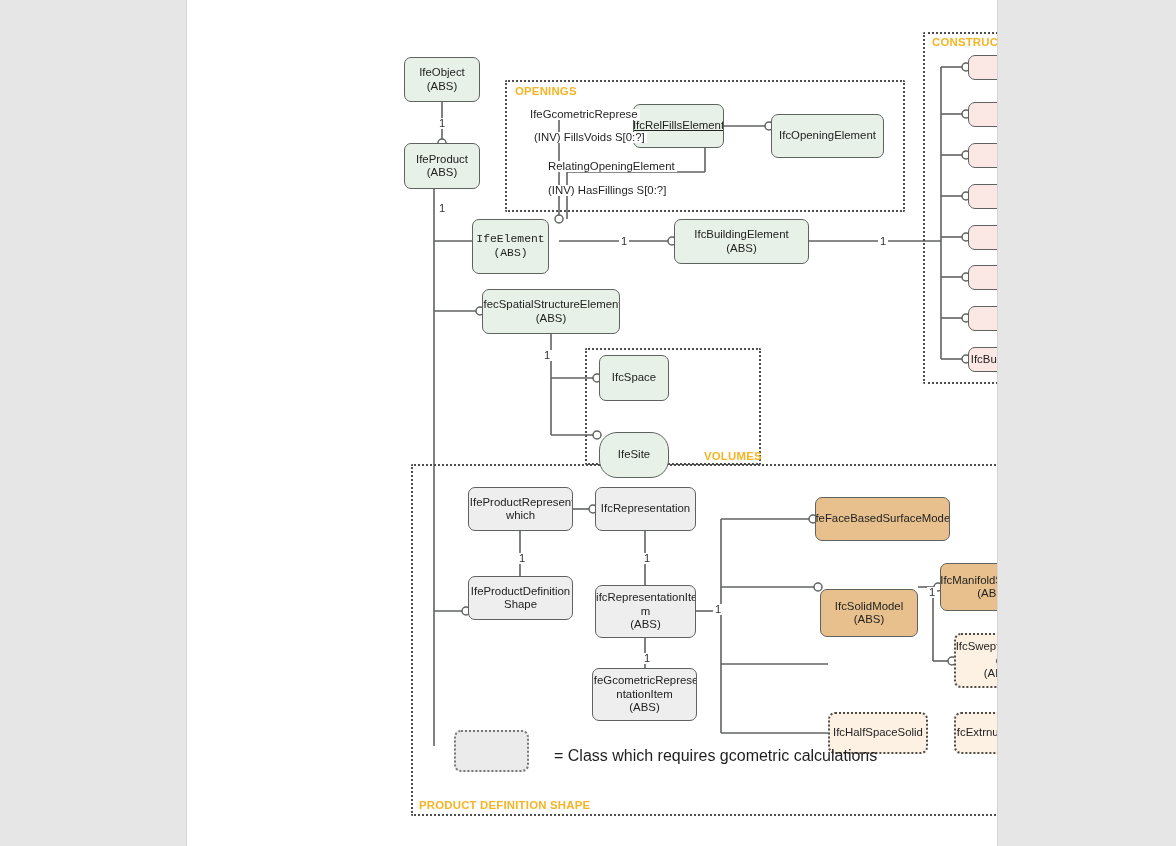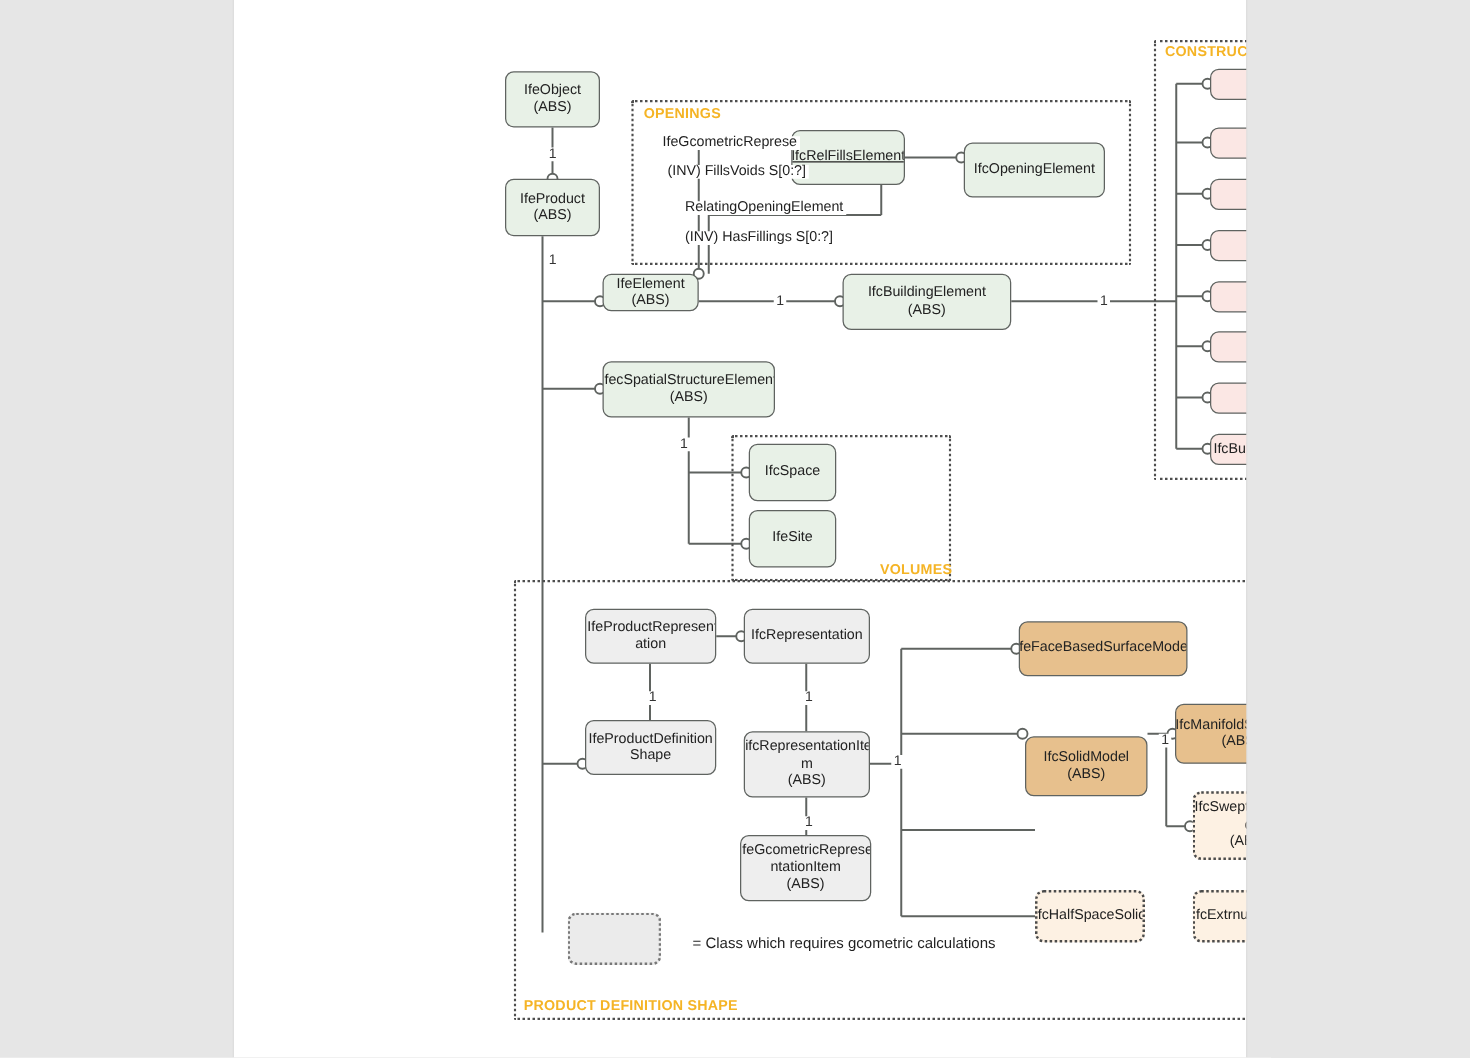--- a/index.html
+++ b/index.html
@@ -77,21 +77,21 @@
     font-size: 11.4px;
     color: #1f1f1f;
     background: #ffffff;
     padding: 0 2px;
     white-space: nowrap;
     line-height: 1;
   }
 
   .legend-text {
     position: absolute;
-    font-size: 12px;
+    font-size: 16px;
     color: #1f1f1f;
     white-space: nowrap;
   }
 </style>
 </head>
 <body>
 
 <div id="root">
   <div id="page">
 
@@ -196,56 +196,56 @@
         <div class="group" style="left: 398px; top: 348px; width: 176px; height: 117px;"></div>
         <div class="group-label" style="left: 517px; top: 450px;">VOLUMES</div>
         <div class="group" style="left: 224px; top: 464px; width: 752px; height: 352px;"></div>
         <div class="group-label" style="left: 232px; top: 799px; text-align: center;">PRODUCT DEFINITION SHAPE</div>
         <div class="node green" style="left: 217px; top: 57px; width: 76px; height: 45px;">IfeObject
 (ABS)</div>
         <div class="node green" style="left: 217px; top: 143px; width: 76px; height: 46px;">IfeProduct
 (ABS)</div>
         <div class="node green" style="left: 446px; top: 104px; width: 91px; height: 44px; text-decoration: underline;">IfcRelFillsElement</div>
         <div class="node green" style="left: 584px; top: 114px; width: 113px; height: 44px;">IfcOpeningElement</div>
-        <div class="node green" style="left: 295px; top: 219px; width: 77px; height: 30px;">IfeElement
+        <div class="node green" style="left: 285px; top: 219px; width: 77px; height: 55px; font-family: Liberation Mono, monospace;">IfeElement
 (ABS)</div>
         <div class="node green" style="left: 487px; top: 219px; width: 135px; height: 45px;">IfcBuildingElement
 (ABS)</div>
         <div class="node green" style="left: 295px; top: 289px; width: 138px; height: 45px;">IfecSpatialStructureElement
 (ABS)</div>
         <div class="node green" style="left: 412px; top: 355px; width: 70px; height: 46px;">IfcSpace</div>
-        <div class="node green" style="left: 412px; top: 408px; width: 70px; height: 46px;">IfeSite</div>
+        <div class="node green" style="left: 412px; top: 432px; width: 70px; height: 46px; border-radius: 18px;">IfeSite</div>
         <div class="node pink" style="left: 781px; top: 55px; width: 129px; height: 25px;">IfcWall</div>
         <div class="node pink" style="left: 781px; top: 102px; width: 129px; height: 25px;">IfcSlab</div>
         <div class="node pink" style="left: 781px; top: 143px; width: 129px; height: 25px;">IfcCovering</div>
         <div class="node pink" style="left: 781px; top: 184px; width: 129px; height: 25px;">IfcRoof</div>
         <div class="node pink" style="left: 781px; top: 225px; width: 129px; height: 25px;">IfcCurtainWall</div>
         <div class="node pink" style="left: 781px; top: 265px; width: 129px; height: 25px;">IfcColumn</div>
         <div class="node pink" style="left: 781px; top: 306px; width: 129px; height: 25px;">IfcBeam</div>
         <div class="node pink" style="left: 781px; top: 347px; width: 129px; height: 25px;">IfcBuildingElementProxy</div>
         <div class="node gray" style="left: 281px; top: 487px; width: 105px; height: 44px;">IIfeProductRepresent
-ation</div>
+which</div>
         <div class="node gray" style="left: 408px; top: 487px; width: 101px; height: 44px;">IfcRepresentation</div>
         <div class="node gray" style="left: 281px; top: 576px; width: 105px; height: 44px;">IfeProductDefinition
 Shape</div>
         <div class="node gray" style="left: 408px; top: 585px; width: 101px; height: 53px;">lifcRepresentationIte
 m
 (ABS)</div>
         <div class="node gray" style="left: 405px; top: 668px; width: 105px; height: 53px;">IfeGcometricReprese
 ntationItem
 (ABS)</div>
         <div class="node tan" style="left: 628px; top: 497px; width: 135px; height: 44px;">IfeFaceBasedSurfaceModel</div>
         <div class="node tan" style="left: 633px; top: 563px; width: 98px; height: 48px; margin-top: 26px;">IfcSolidModel
 (ABS)</div>
         <div class="node tan" style="left: 753px; top: 563px; width: 105px; height: 48px;">IfcManifoldSolidBrep
 (ABS)</div>
         <div class="node cream" style="left: 767px; top: 633px; width: 90px; height: 55px;">IfcSweptAreaSoli
 d
 (ABS)</div>
-        <div class="node cream" style="left: 641px; top: 712px; width: 88px; height: 42px;">IfcHalfSpaceSolid</div>
+        <div class="node cream" style="left: 641px; top: 712px; width: 100px; height: 42px;">IfcHalfSpaceSolid</div>
         <div class="node cream" style="left: 767px; top: 712px; width: 112px; height: 42px;">IfcExtrnudedArcaSolid</div>
         <div class="assoc-label" style="left: 341px; top: 109px;">IfeGcometricReprese</div>
         <div class="assoc-label" style="left: 345px; top: 132px;">(INV) FillsVoids S[0:?]</div>
         <div class="assoc-label" style="left: 359px; top: 161px;">RelatingOpeningElement</div>
         <div class="assoc-label" style="left: 359px; top: 185px;">(INV) HasFillings S[0:?]</div>
         <div class="edge-label" style="left: 250px; top: 118px;">1</div>
         <div class="edge-label" style="left: 250px; top: 203px;">1</div>
         <div class="edge-label" style="left: 432px; top: 236px;">1</div>
         <div class="edge-label" style="left: 691px; top: 236px;">1</div>
         <div class="edge-label" style="left: 355px; top: 350px;">1</div>

